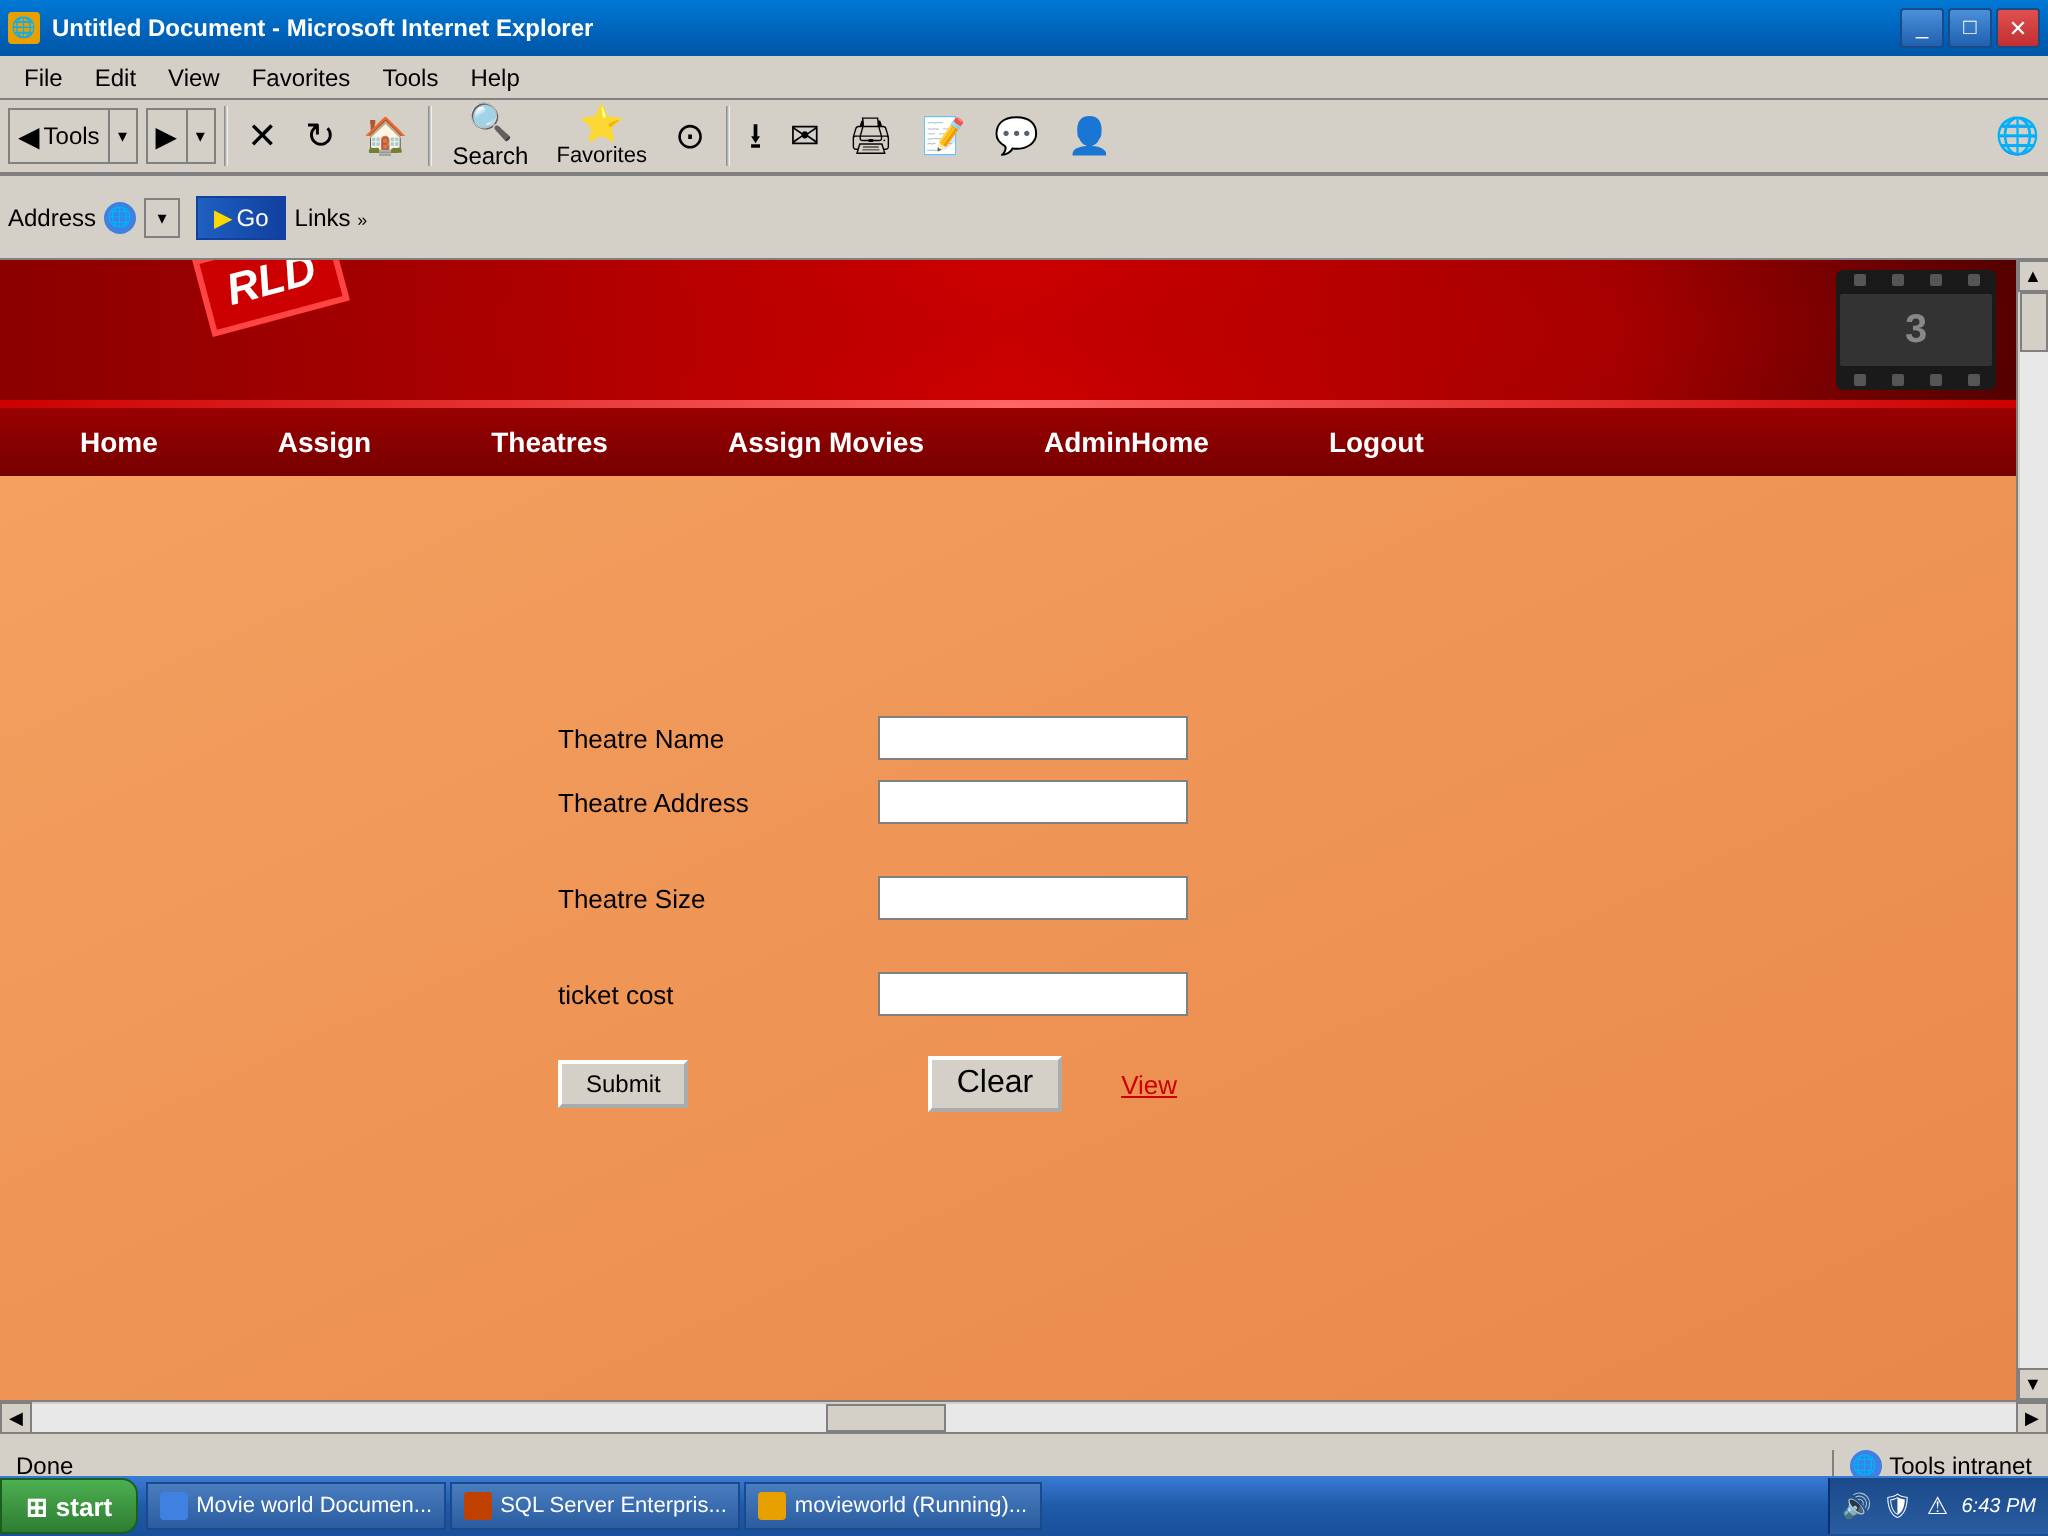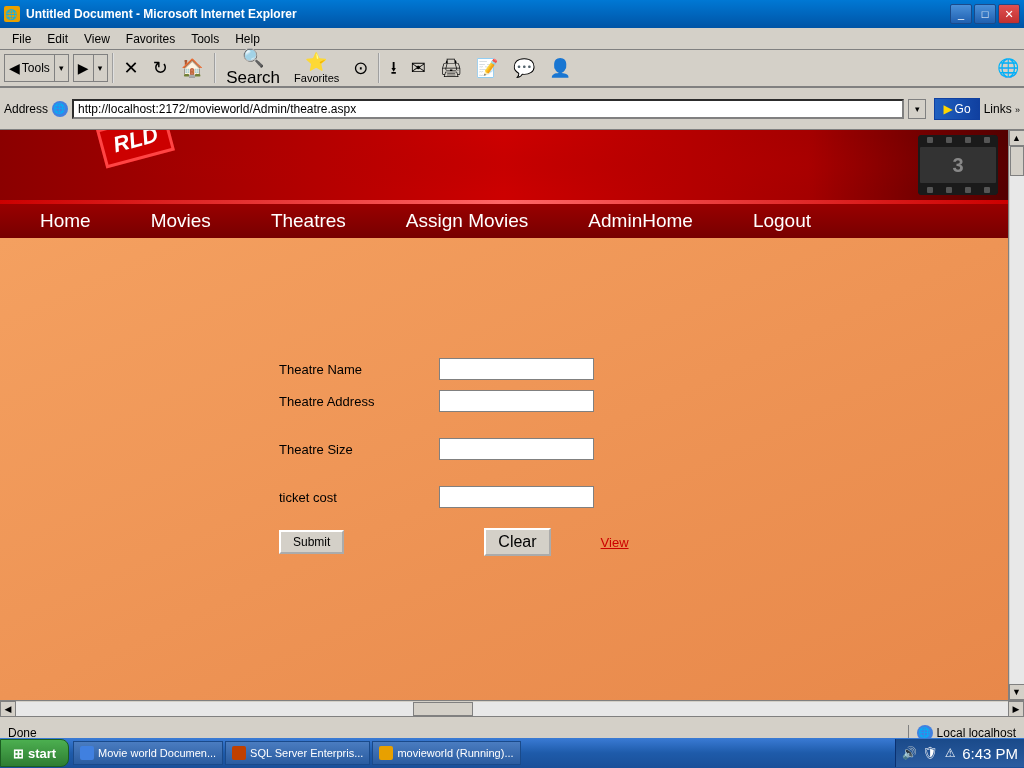--- a/index.html
+++ b/index.html
@@ -317,22 +317,22 @@
     .nav-bar {
       background: linear-gradient(to bottom, #990000, #770000);
       height: 34px;
       display: flex;
       align-items: center;
       padding: 0 10px;
     }
     .nav-link {
       color: white;
       text-decoration: none;
-      font-size: 19px;
-      font-weight: normal;
+      font-size: 14px;
+      font-weight: bold;
       padding: 0 30px;
       cursor: pointer;
     }
 
     
     .main-area {
       flex: 1;
       background: linear-gradient(to bottom right, #f4a060, #e8884a);
       padding: 40px 0 20px 0;
       display: flex;
@@ -364,21 +364,21 @@
       height: 22px;
       border: 1px solid #808080;
       background: white;
       padding: 0 4px;
       font-size: 12px;
     }
     .form-spacer { height: 10px; }
     .form-buttons {
       display: flex;
       align-items: center;
-      gap: 20px;
+      gap: 0;
       margin-top: 10px;
       margin-left: 0px;
     }
     .submit-btn {
       background: #d4d0c8;
       border: 2px outset #fff;
       padding: 3px 12px;
       font-size: 12px;
       cursor: pointer;
       min-width: 65px;
@@ -535,22 +535,23 @@
       font-size: 12px;
       color: white;
       width: 16px;
       height: 16px;
       display: flex;
       align-items: center;
       justify-content: center;
     }
     .tray-time {
       color: white;
-      font-size: 15px;
+      font-size: 10px;
       white-space: nowrap;
+      font-style: italic;
     }
   </style>
 </head>
 <body>
 
 <div class="window-titlebar">
   <div class="window-titlebar-left">
     <span class="window-titlebar-icon">🌐</span>
     <span>Untitled Document - Microsoft Internet Explorer</span>
   </div>
@@ -590,21 +591,21 @@
   </button>
   <button class="toolbar-btn">
     <span class="toolbar-icon">↻</span>
   </button>
   <button class="toolbar-btn">
     <span class="toolbar-icon">🏠</span>
   </button>
   <div class="toolbar-separator"></div>
   <button class="toolbar-btn">
     <span class="toolbar-icon">🔍</span>
-    <span style="font-size:17px">Search</span>
+    <span style="font-size:12px">Search</span>
   </button>
   <button class="toolbar-btn">
     <span class="toolbar-icon">⭐</span>
     <span style="font-size:11px">Favorites</span>
   </button>
   <button class="toolbar-btn">
     <span class="toolbar-icon">⊙</span>
   </button>
   <div class="toolbar-separator"></div>
   <button class="toolbar-btn">
@@ -624,21 +625,20 @@
   </button>
   <button class="toolbar-btn">
     <span class="toolbar-icon">👤</span>
   </button>
   <div style="margin-left:auto;color:#666;font-size:18px">🌐</div>
 </div>
 
 <div class="address-bar">
   <span class="address-label">Address</span>
   <div class="address-icon">🌐</div>
-  <input class="address-input" type="text" value="http://localhost:2172/movieworld/Admin/theatre.aspx" style="">
   <div class="address-dropdown">▾</div>
   <div style="display:flex;align-items:center;gap:0;margin-left:4px">
     <div class="go-btn">
       <span style="color:#ffd700">▶</span>
       <span>Go</span>
     </div>
   </div>
   <span class="links-btn">
     <span>Links</span>
     <span class="links-chevron">»</span>
@@ -673,21 +673,21 @@
               <div class="film-hole"></div>
             </div>
           </div>
         </div>
       </div>
 
       <div style="height:4px; background:linear-gradient(to right,#cc0000,#ff6666,#cc0000);"></div>
 
       <div class="nav-bar">
         <span class="nav-link">Home</span>
-        <span class="nav-link">Movies</span>
+        <span class="nav-link">Assign</span>
         <span class="nav-link">Theatres</span>
         <span class="nav-link">Assign Movies</span>
         <span class="nav-link">AdminHome</span>
         <span class="nav-link">Logout</span>
       </div>
 
       <div class="main-area">
         <div class="form-container">
 
           <div class="form-row">
@@ -738,21 +738,21 @@
       <div class="hscroll-thumb"></div>
     </div>
     <div class="hscroll-arrow">▶</div>
   </div>
 </div>
 
 <div class="status-bar">
   <span class="status-done">Done</span>
   <div class="status-zone">
     <div class="zone-icon">🌐</div>
-    <span>Local localhost</span>
+    <span>Tools intranet</span>
   </div>
 </div>
 
 <div class="taskbar">
   <div class="start-btn">
     <span>⊞</span>
     <span>start</span>
   </div>
   <div class="taskbar-items">
     <div class="taskbar-item">

